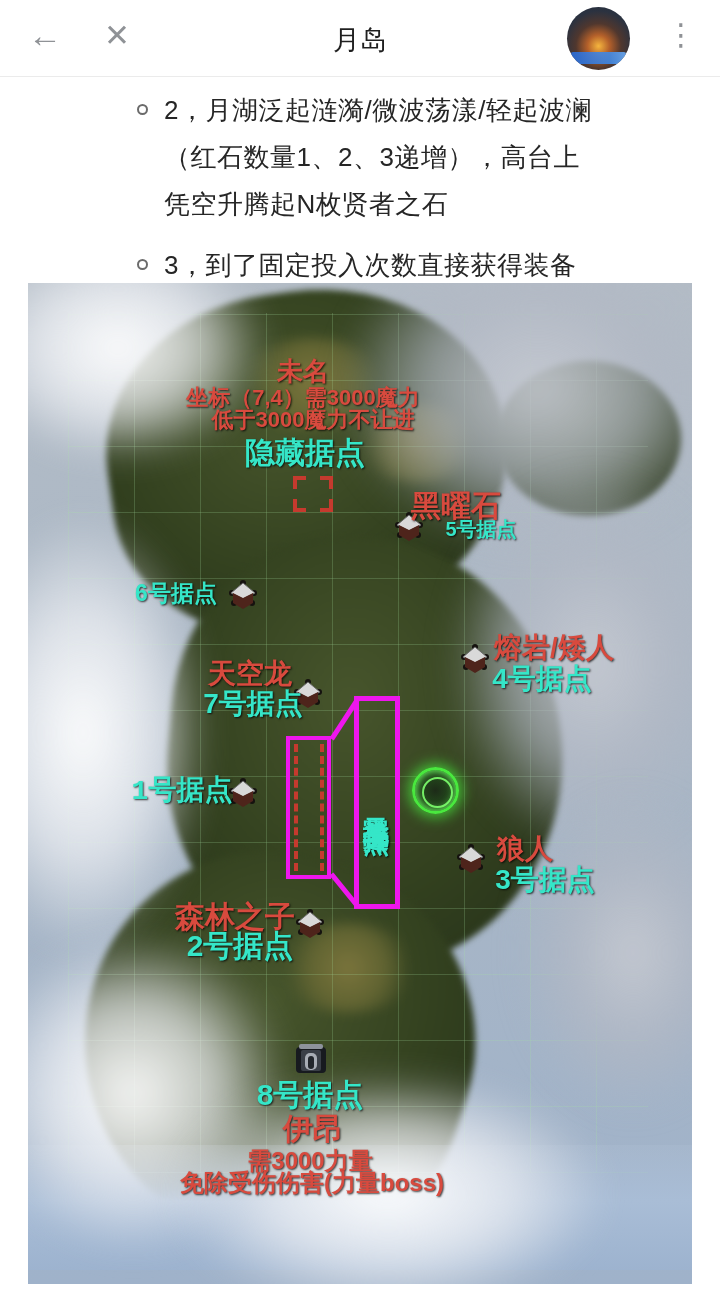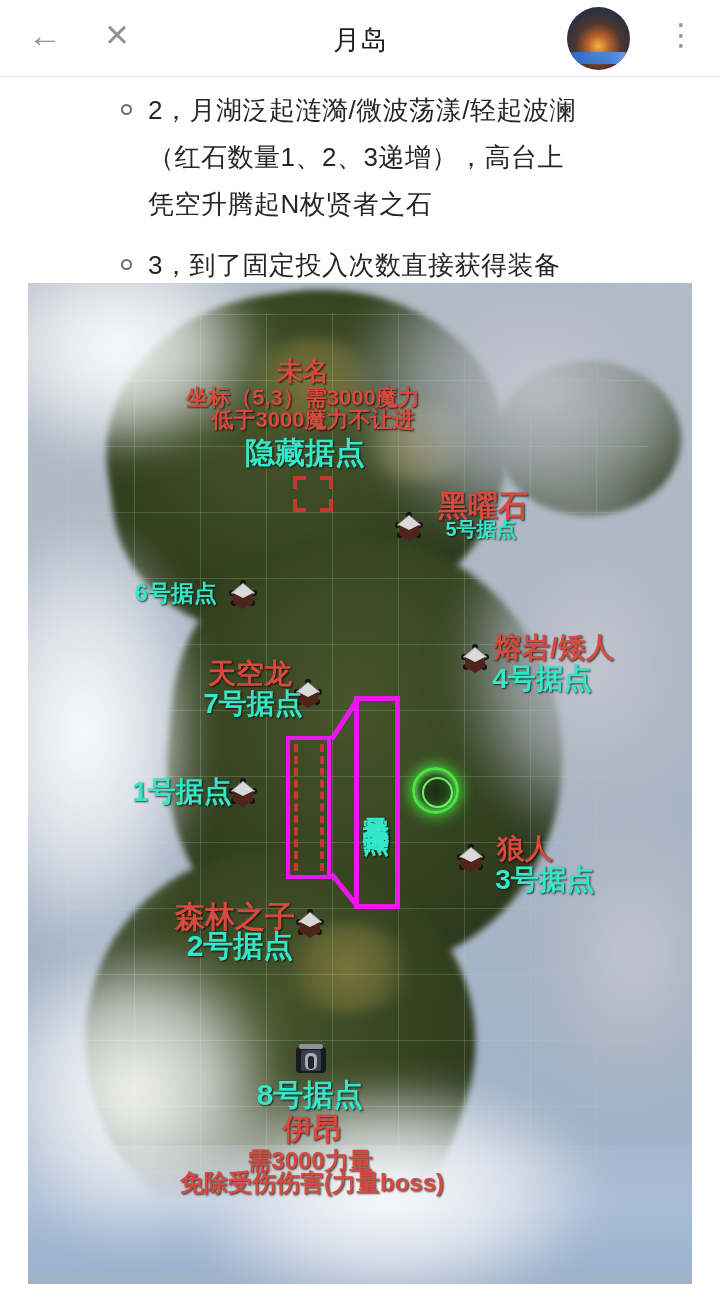--- a/index.html
+++ b/index.html
@@ -33,21 +33,21 @@
       radial-gradient(circle at 50% 62%, #f5b53e 0%, #b4602a 22%, #50372e 45%, #2b3240 70%, #242d3c 100%);
     overflow:hidden;cursor:pointer;
   }
   .avatar::after{
     content:"";position:absolute;left:4px;bottom:6px;width:55px;height:12px;
     background:linear-gradient(90deg,#2a6fe0 0%,#3b8cf0 70%,#6fb2ff 100%);
     opacity:.85;border-radius:2px;
   }
   .menu-icon{left:666px;top:20px;font-size:30px;color:#8f9296;letter-spacing:0;}
   
-  .article{position:absolute;left:0;top:77px;width:612px;}
+  .article{position:absolute;left:16px;top:77px;width:612px;}
   .bullet-row{display:flex;padding:10px 28px 0 121px;}
   .bullet-row + .bullet-row{padding-top:14px;}
   .bullet-marker{
     flex:0 0 11px;width:11px;height:11px;border:2px solid #6b6b6b;border-radius:50%;
     margin:17px 16px 0 0;
   }
   .bullet-text{
     font-size:26px;line-height:47px;color:#262626;letter-spacing:.5px;
   }
   
@@ -173,26 +173,26 @@
   <div class="sky-strip"></div>
   <div class="cloud white" id="cl1"></div>
   <div class="cloud grey" id="cl2"></div>
   <div class="cloud grey" id="cl3"></div>
   <div class="cloud white" id="cl4"></div>
   <div class="cloud white" id="cl5"></div>
   <div class="cloud white" id="cl6"></div>
   <div class="cloud grey" id="cl7"></div>
 
   <div class="map-label red" style="left:275px;top:74px;font-size:26px;">未名</div>
-  <div class="map-label red" style="left:275px;top:103px;font-size:22px;">坐标（5,3）需3000魔力</div>
+  <div class="map-label red" style="left:275px;top:103px;font-size:22px;">坐标（7,4）需3000魔力</div>
   <div class="map-label red" style="left:275px;top:125px;font-size:22px;margin-left:10px;">低于3000魔力不让进</div>
   <div class="map-label cyan" style="left:277px;top:153px;font-size:30px;">隐藏据点</div>
   <div class="reticle" style="left:265px;top:193px;"></div>
 
-  <div class="map-label red" style="left:455px;top:206px;font-size:30px;">黑曜石</div>
+  <div class="map-label red" style="left:428px;top:206px;font-size:30px;">黑曜石</div>
   <div class="map-label cyan" style="left:453px;top:235px;font-size:20px;">5号据点</div>
   <svg class="fort-icon" style="left:366px;top:228px;" width="30" height="32" viewBox="0 0 30 32">
     <circle cx="4" cy="14" r="3" fill="#15120f"></circle>
       <circle cx="26" cy="14" r="3" fill="#15120f"></circle>
       <circle cx="15" cy="4" r="3" fill="#15120f"></circle>
       <circle cx="6" cy="24" r="3" fill="#15120f"></circle>
       <circle cx="24" cy="24" r="3" fill="#15120f"></circle>
     <path d="M3 14 L15 4 L27 14 L15 20 Z" fill="#d9d9d9" stroke="#6a6a6a" stroke-width="1"></path>
     <path d="M5 14 L15 19 L25 14 L25 24 L15 30 L5 24 Z" fill="#4e241b"></path>
   </svg>
@@ -225,21 +225,21 @@
   <svg class="fort-icon" style="left:265px;top:395px;" width="30" height="32" viewBox="0 0 30 32">
     <circle cx="4" cy="14" r="3" fill="#15120f"></circle>
       <circle cx="26" cy="14" r="3" fill="#15120f"></circle>
       <circle cx="15" cy="4" r="3" fill="#15120f"></circle>
       <circle cx="6" cy="24" r="3" fill="#15120f"></circle>
       <circle cx="24" cy="24" r="3" fill="#15120f"></circle>
     <path d="M3 14 L15 4 L27 14 L15 20 Z" fill="#d9d9d9" stroke="#6a6a6a" stroke-width="1"></path>
     <path d="M5 14 L15 19 L25 14 L25 24 L15 30 L5 24 Z" fill="#4e241b"></path>
   </svg>
 
-  <div class="map-label cyan" style="left:154px;top:494px;font-size:28px;">1号据点</div>
+  <div class="map-label cyan" style="left:154px;top:494px;font-size:28px;font-family:Liberation Mono, monospace;">1号据点</div>
   <svg class="fort-icon" style="left:200px;top:494px;" width="30" height="32" viewBox="0 0 30 32">
     <circle cx="4" cy="14" r="3" fill="#15120f"></circle>
       <circle cx="26" cy="14" r="3" fill="#15120f"></circle>
       <circle cx="15" cy="4" r="3" fill="#15120f"></circle>
       <circle cx="6" cy="24" r="3" fill="#15120f"></circle>
       <circle cx="24" cy="24" r="3" fill="#15120f"></circle>
     <path d="M3 14 L15 4 L27 14 L15 20 Z" fill="#d9d9d9" stroke="#6a6a6a" stroke-width="1"></path>
     <path d="M5 14 L15 19 L25 14 L25 24 L15 30 L5 24 Z" fill="#4e241b"></path>
   </svg>
 

